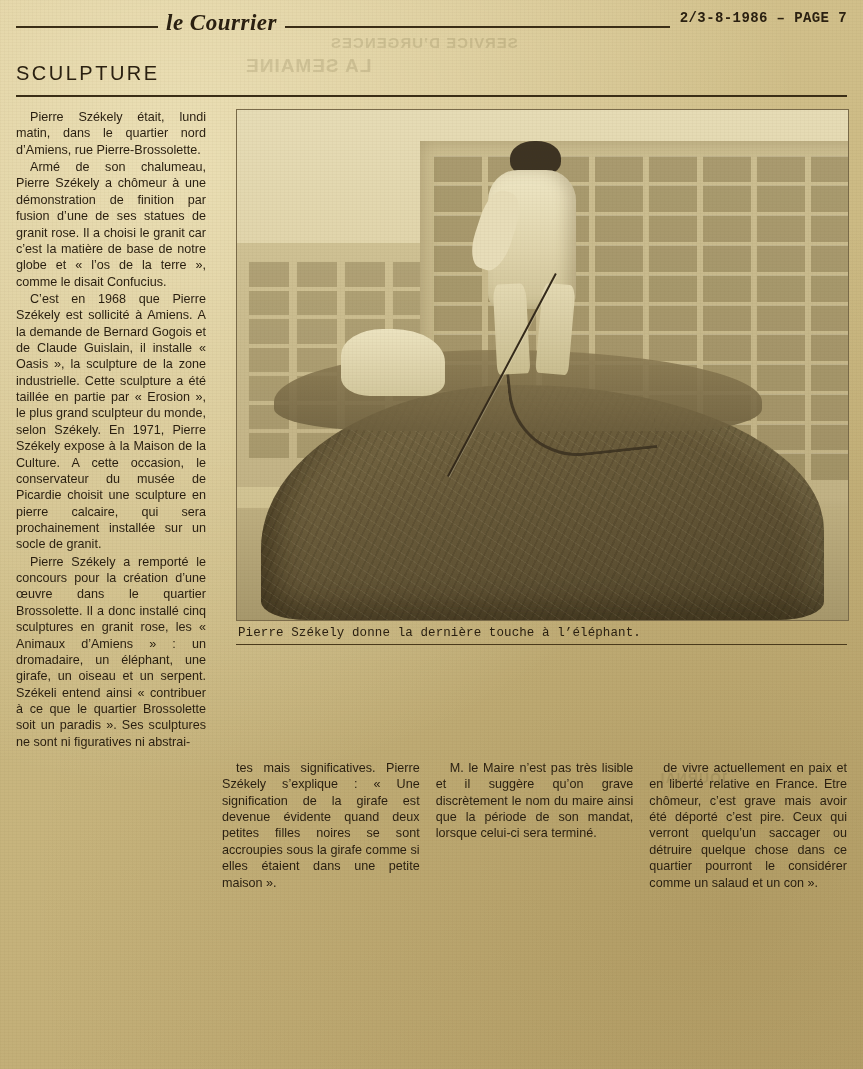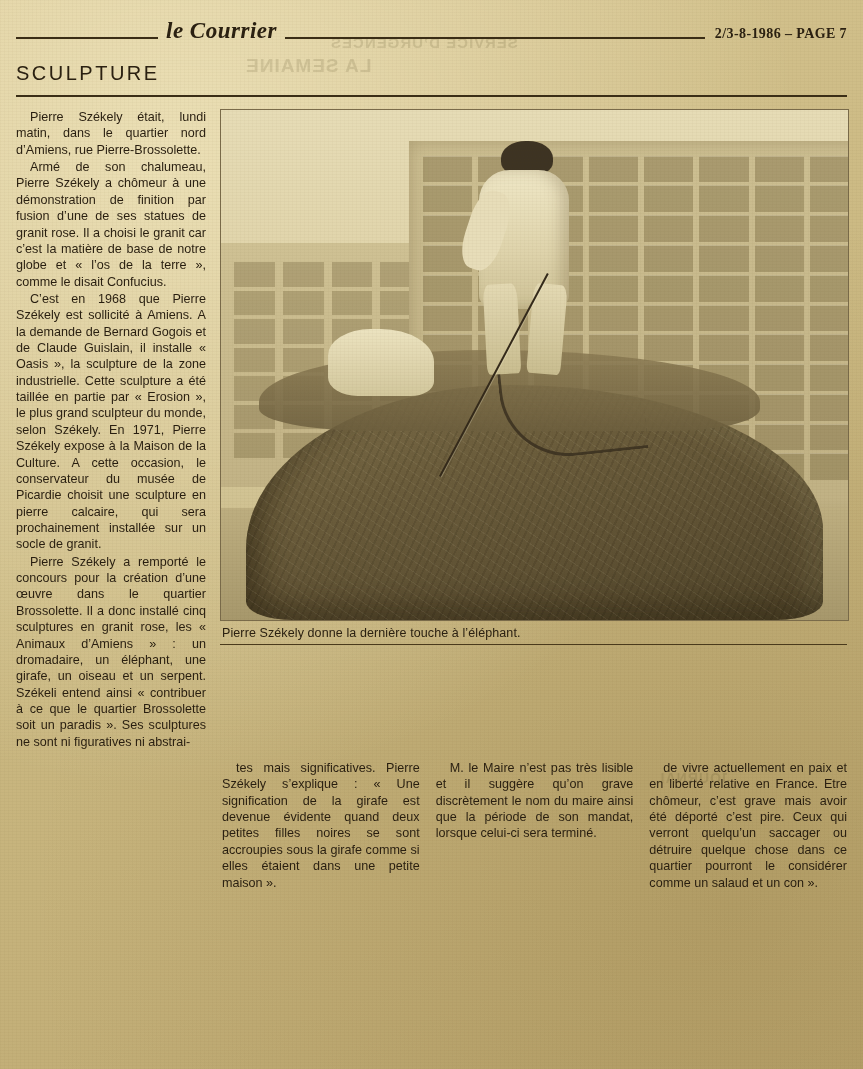--- a/index.html
+++ b/index.html
@@ -48,21 +48,20 @@
   .bleed.b1 { top: 34px; left: 330px; font-size: 15px; }
   .bleed.b2 { top: 55px; left: 245px; font-size: 19px; }
   .bleed.b3 { top: 196px; left: 380px; font-size: 17px; }
   .bleed.b4 { top: 226px; left: 455px; font-size: 15px; }
   .bleed.b5 { top: 770px; left: 655px; font-size: 14px; }
 
   
   .masthead {
     position: relative;
     display: flex;
-    align-items: flex-end;
     height: 34px;
   }
   .masthead-rule-left {
     flex: 0 0 142px;
     border-bottom: 2px solid #3a2d16;
     height: 16px;
     margin-bottom: 5px;
   }
   .masthead-title {
     font-family: "Liberation Serif", serif;
@@ -74,21 +73,21 @@
     letter-spacing: 0.5px;
     white-space: nowrap;
   }
   .masthead-rule-mid {
     flex: 1 1 auto;
     border-bottom: 2px solid #3a2d16;
     height: 16px;
     margin-bottom: 5px;
   }
   .masthead-date {
-    font-family: Liberation Serif, serif;
+    font-family: Liberation Mono, monospace;
     font-weight: bold;
     font-size: 14px;
     letter-spacing: 0.4px;
     white-space: nowrap;
     padding-left: 10px;
     padding-bottom: 2px;
     color: #2a2011;
   }
 
   
@@ -117,21 +116,21 @@
     letter-spacing: -0.5px;
     color: #241b0e;
     margin: 12px 0 4px 0;
     text-shadow: 0.5px 0.5px 0 rgba(60,45,20,0.25);
   }
   .headline .line2 { display: block; }
 
   
   .upper {
     display: flex;
-    gap: 14px;
+    gap: 30px;
     margin-top: 12px;
   }
   .col-narrow {
     width: 190px;
     flex: 0 0 190px;
   }
   .photo-block {
     flex: 1 1 auto;
     position: relative;
   }
@@ -317,21 +316,21 @@
     left: 1px; top: -7px;
     width: 8px; height: 8px;
     border-radius: 50%;
     background: #4a3c26;
   }
   .bystander.b1 { right: 21%; }
   .bystander.b2 { right: 13%; height: 38px; background: #efe7c7; }
   .bystander.b3 { right: 7%;  height: 30px; background: #ddd2a8; }
 
   .caption {
-    font-family: Liberation Sans, sans-serif;
+    font-family: Liberation Mono, monospace;
     font-size: 12.5px;
     letter-spacing: 0.1px;
     padding: 5px 2px 0 2px;
     color: #2a2011;
   }
   .caption-rule {
     border-bottom: 1px solid #4a3a1c;
     margin-top: 4px;
   }
 

